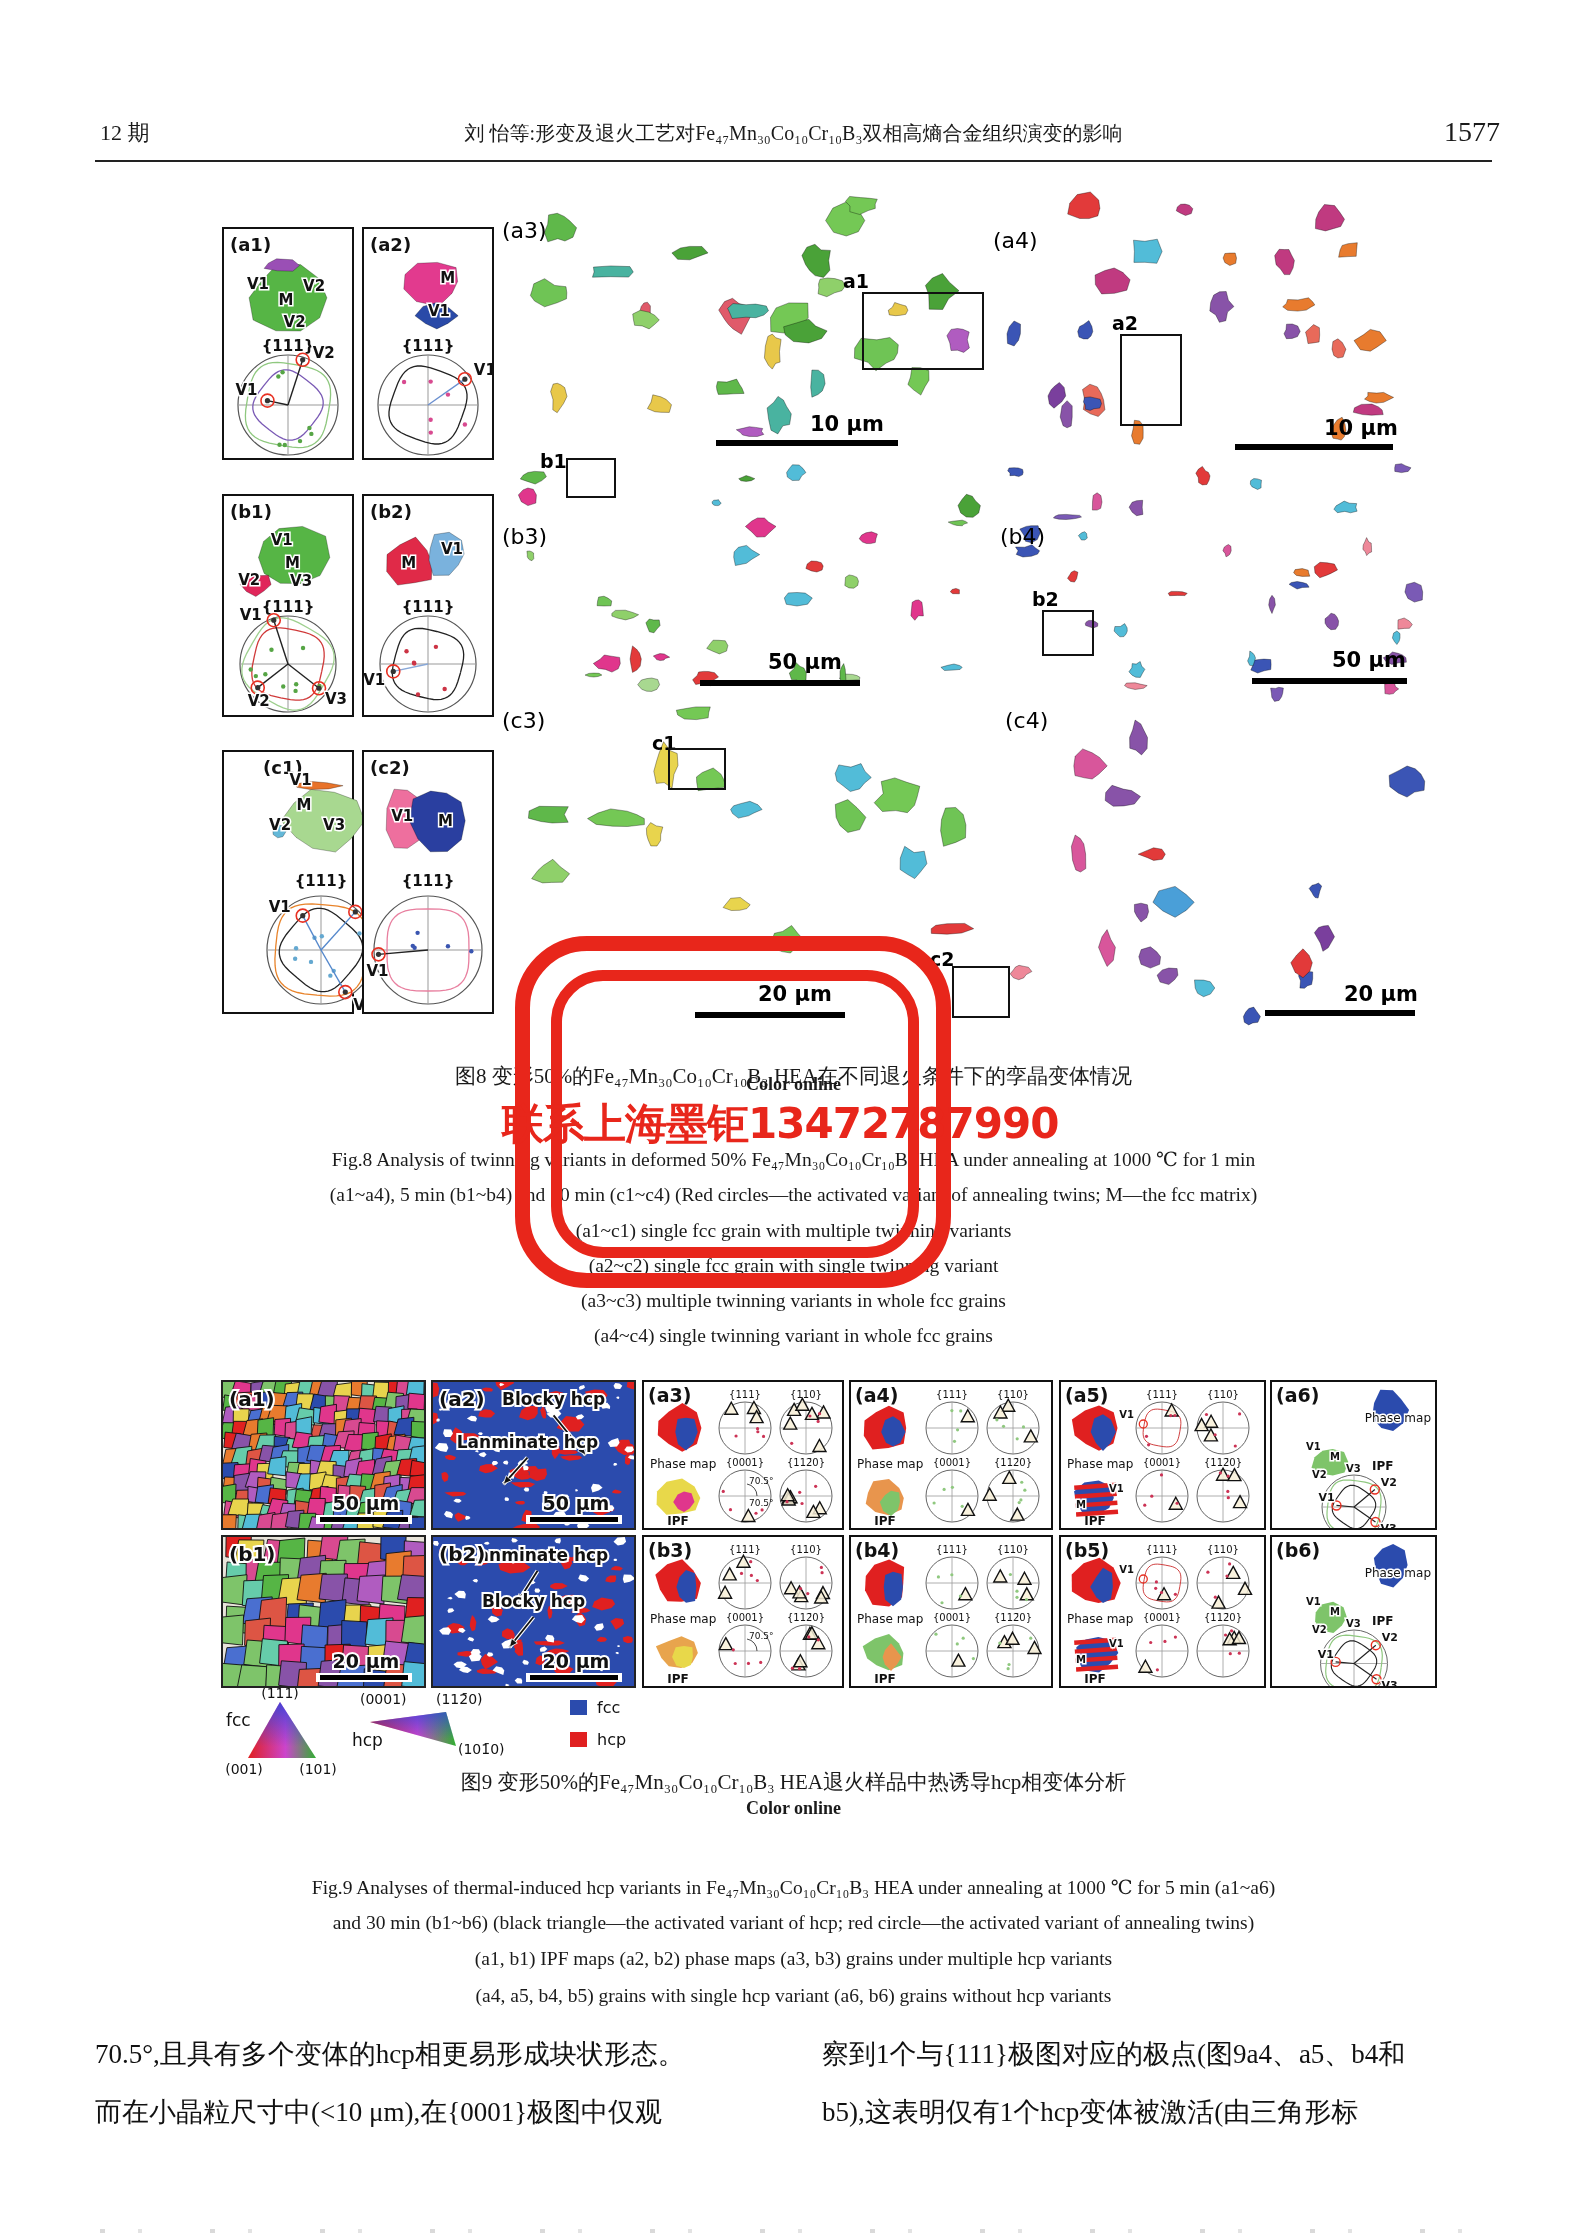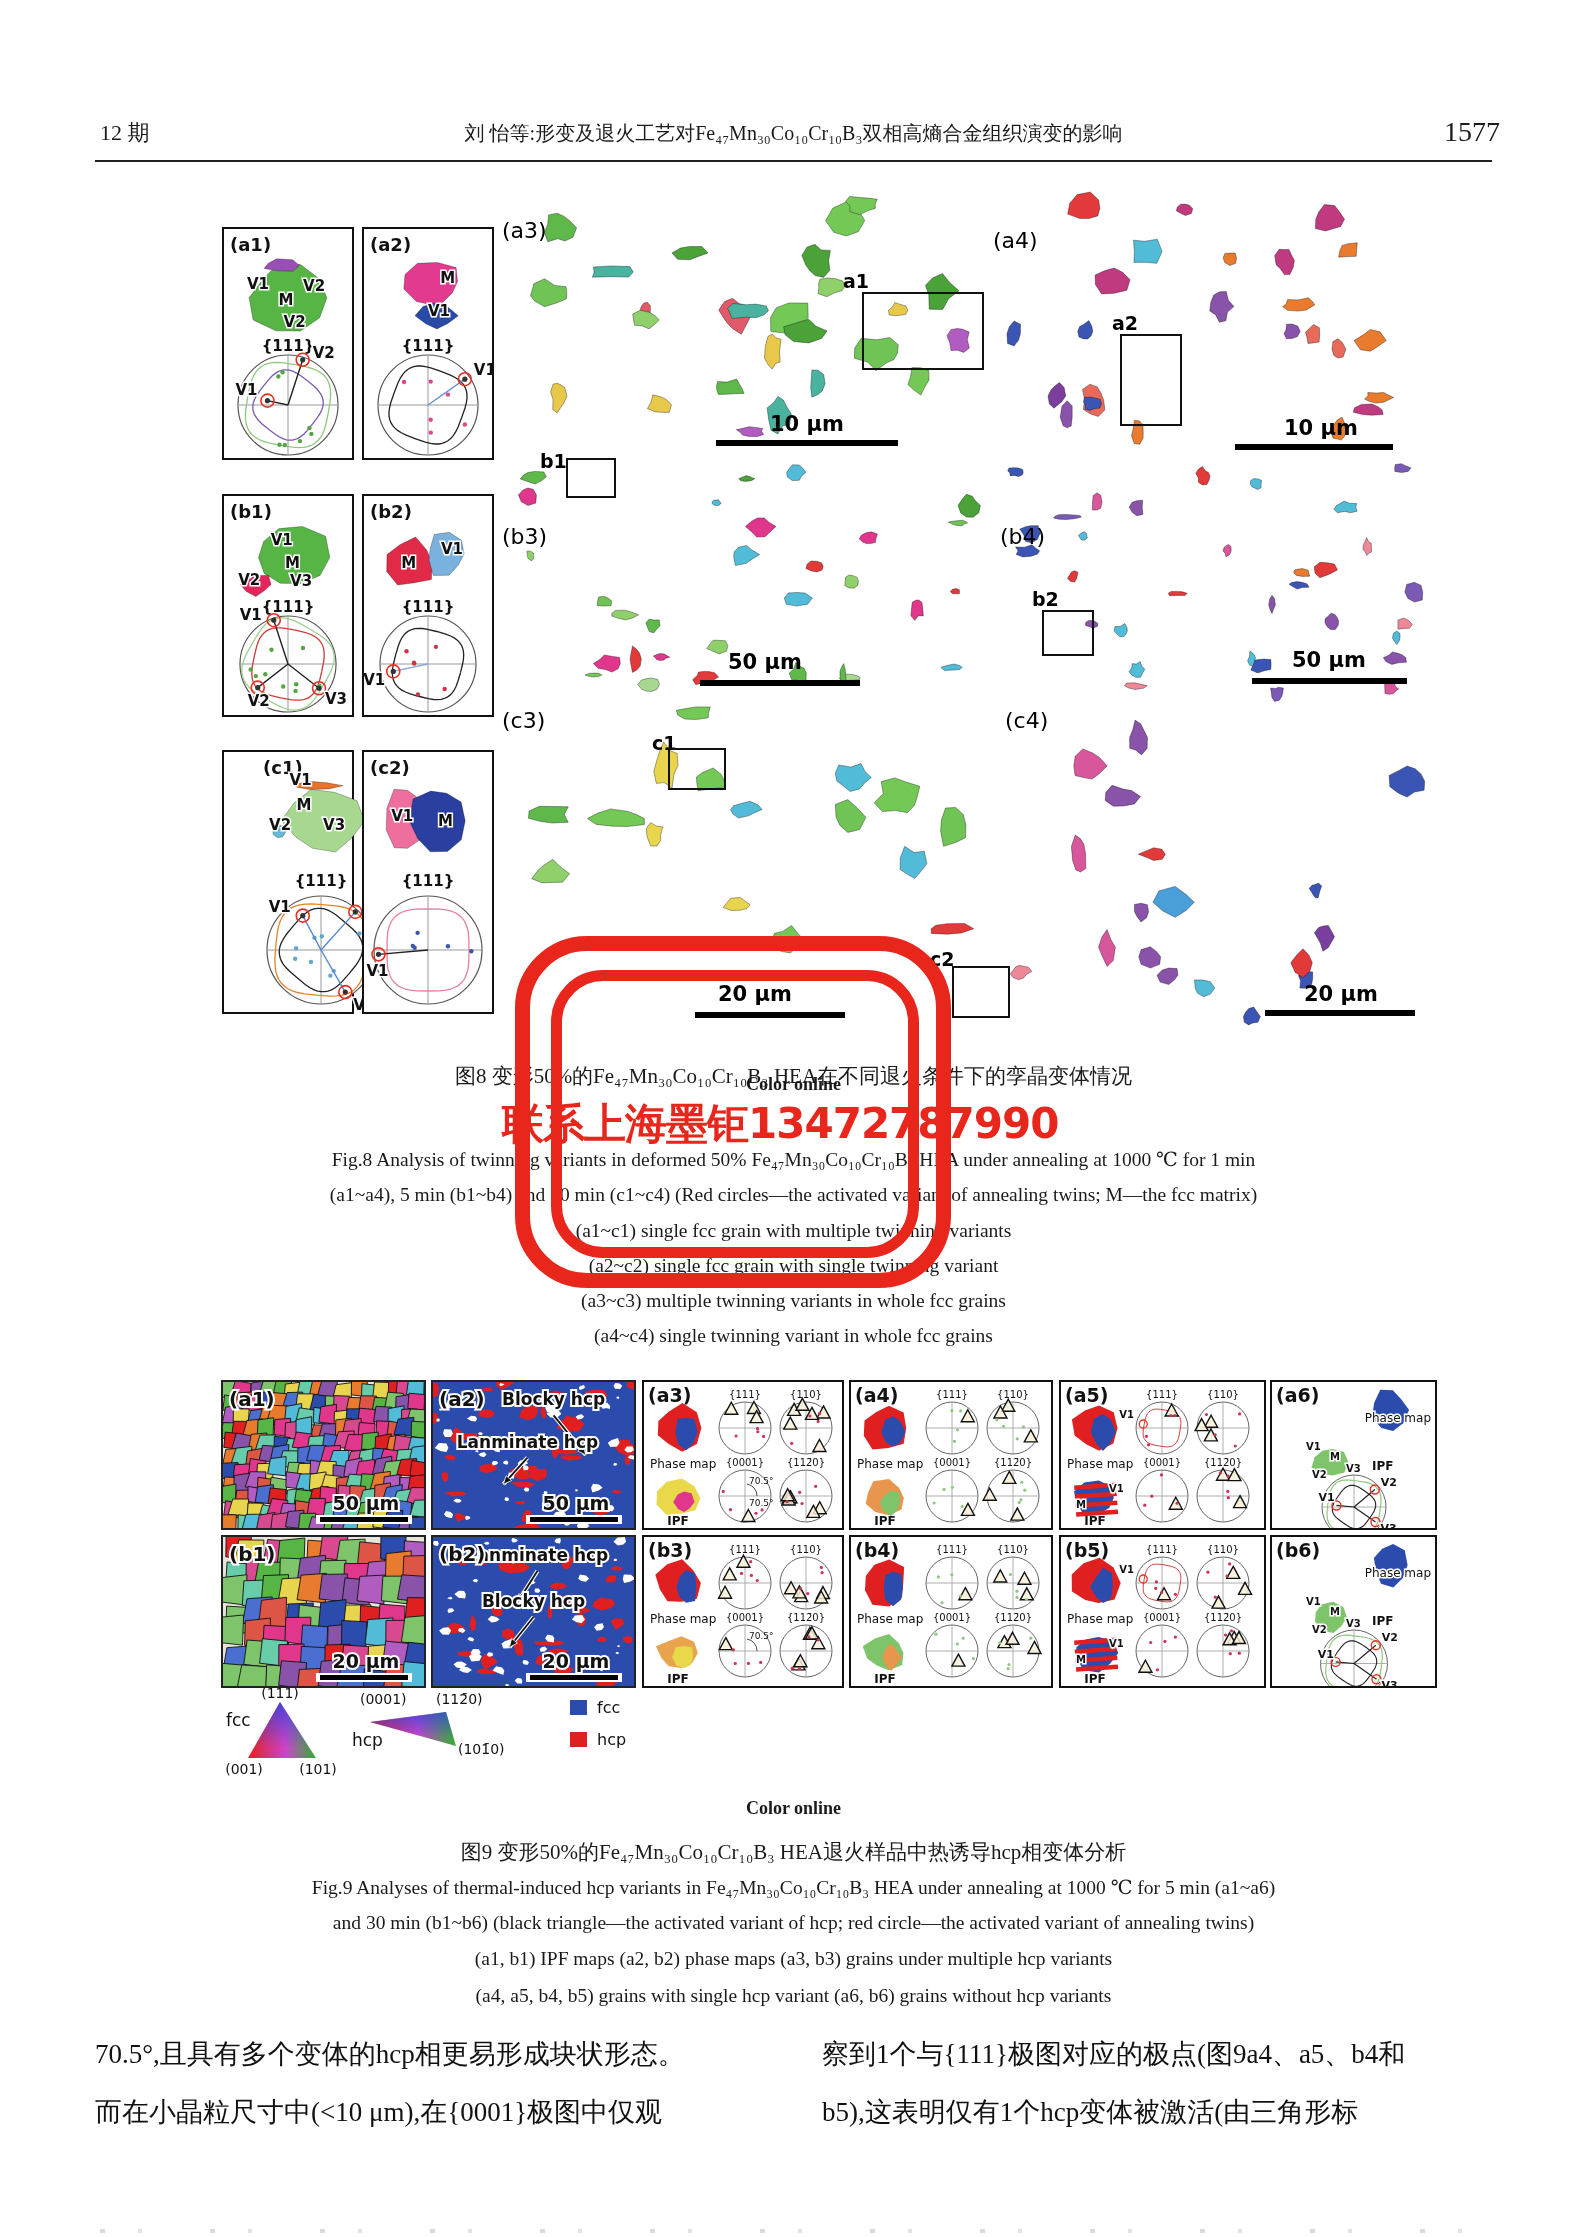--- a/index.html
+++ b/index.html
@@ -5,21 +5,21 @@
   html,body{margin:0;padding:0;background:#fff;}
   #page{position:relative;width:1587px;height:2237px;background:#fff;overflow:hidden;
         font-family:"Liberation Sans","DejaVu Sans",sans-serif;}
   .abs{position:absolute;}
   .hdr{font-family:"Liberation Serif","DejaVu Serif",serif;color:#1a1a1a;font-size:22px;}
   .hrule{background:#222;height:2px;}
   .panelbox{border:2px solid #111;background:#fff;box-sizing:border-box;}
   .imgpanel{border:2px solid #222;box-sizing:border-box;overflow:hidden;background:#fff;}
   .inset-t{font:700 19px "DejaVu Sans",sans-serif;color:#000;}
   .inset-b{border:2.5px solid #111;box-sizing:border-box;}
-  .sbtext{font:700 21px "DejaVu Sans",sans-serif;color:#000;white-space:nowrap;}
+  .sbtext{font:700 21px "DejaVu Sans",sans-serif;color:#000;white-space:nowrap;margin-left:40px;}
   .sbbar{background:#000;}
   .maplabel{font:22px "DejaVu Sans",sans-serif;color:#000;white-space:nowrap;}
   .capline{position:absolute;left:140px;width:1307px;text-align:center;
            font-family:"Liberation Serif","DejaVu Serif",serif;color:#1a1a1a;white-space:nowrap;}
   .cn{font-size:21px;}
   .en{font-size:19.5px;}
   .co{font-weight:700;font-size:18px;}
   .bodyline{position:absolute;font-family:"Liberation Serif","DejaVu Serif",serif;
             font-size:27px;color:#111;white-space:nowrap;}
   .wm-rect{position:absolute;border-style:solid;border-color:#e8261b;pointer-events:none;z-index:60;box-sizing:border-box;}
@@ -1256,21 +1256,21 @@
           <text x="134" y="58" font-size="17" fill="#111" font-family="DejaVu Sans, Liberation Sans, sans-serif">hcp</text>
           <text x="240" y="66" font-size="14" fill="#111" font-family="DejaVu Sans, Liberation Sans, sans-serif">(101̄0)</text>
           <rect x="352" y="12" width="17" height="15" fill="#2b4bad"></rect>
           <text x="379" y="25" font-size="16" fill="#111" font-family="DejaVu Sans, Liberation Sans, sans-serif">fcc</text>
           <rect x="352" y="44" width="17" height="15" fill="#e02020"></rect>
           <text x="379" y="57" font-size="16" fill="#111" font-family="DejaVu Sans, Liberation Sans, sans-serif">hcp</text>
         </svg></div>
     </div>
   <div id="fig9cap">
       <div class="capline co" style="top: 1798px;">Color online</div>
-      <div class="capline cn" style="top: 1838px;">图9 变形50%的Fe₄₇Mn₃₀Co₁₀Cr₁₀B₃ HEA退火样品中热诱导hcp相变体分析</div>
+      <div class="capline cn" style="top: 1768px;">图9 变形50%的Fe₄₇Mn₃₀Co₁₀Cr₁₀B₃ HEA退火样品中热诱导hcp相变体分析</div>
       <div class="capline en" style="top: 1876px;">Fig.9 Analyses of thermal-induced hcp variants in Fe₄₇Mn₃₀Co₁₀Cr₁₀B₃ HEA under annealing at 1000 ℃ for 5 min (a1~a6)</div>
       <div class="capline en" style="top: 1912px;">and 30 min (b1~b6) (black triangle—the activated variant of hcp; red circle—the activated variant of annealing twins)</div>
       <div class="capline en" style="top: 1948px;">(a1, b1) IPF maps  (a2, b2) phase maps  (a3, b3) grains under multiple hcp variants</div>
       <div class="capline en" style="top: 1985px;">(a4, a5, b4, b5) grains with single hcp variant  (a6, b6) grains without hcp variants</div>
     </div>
   <div id="bodytxt">
       <div class="bodyline" style="left: 95px; top: 2036px;">70.5°,且具有多个变体的hcp相更易形成块状形态。</div>
       <div class="bodyline" style="left: 95px; top: 2094px;">而在小晶粒尺寸中(&lt;10 μm),在{0001}极图中仅观</div>
       <div class="bodyline" style="left: 822px; top: 2036px;">察到1个与{111}极图对应的极点(图9a4、a5、b4和</div>
       <div class="bodyline" style="left: 822px; top: 2094px;">b5),这表明仅有1个hcp变体被激活(由三角形标</div>

